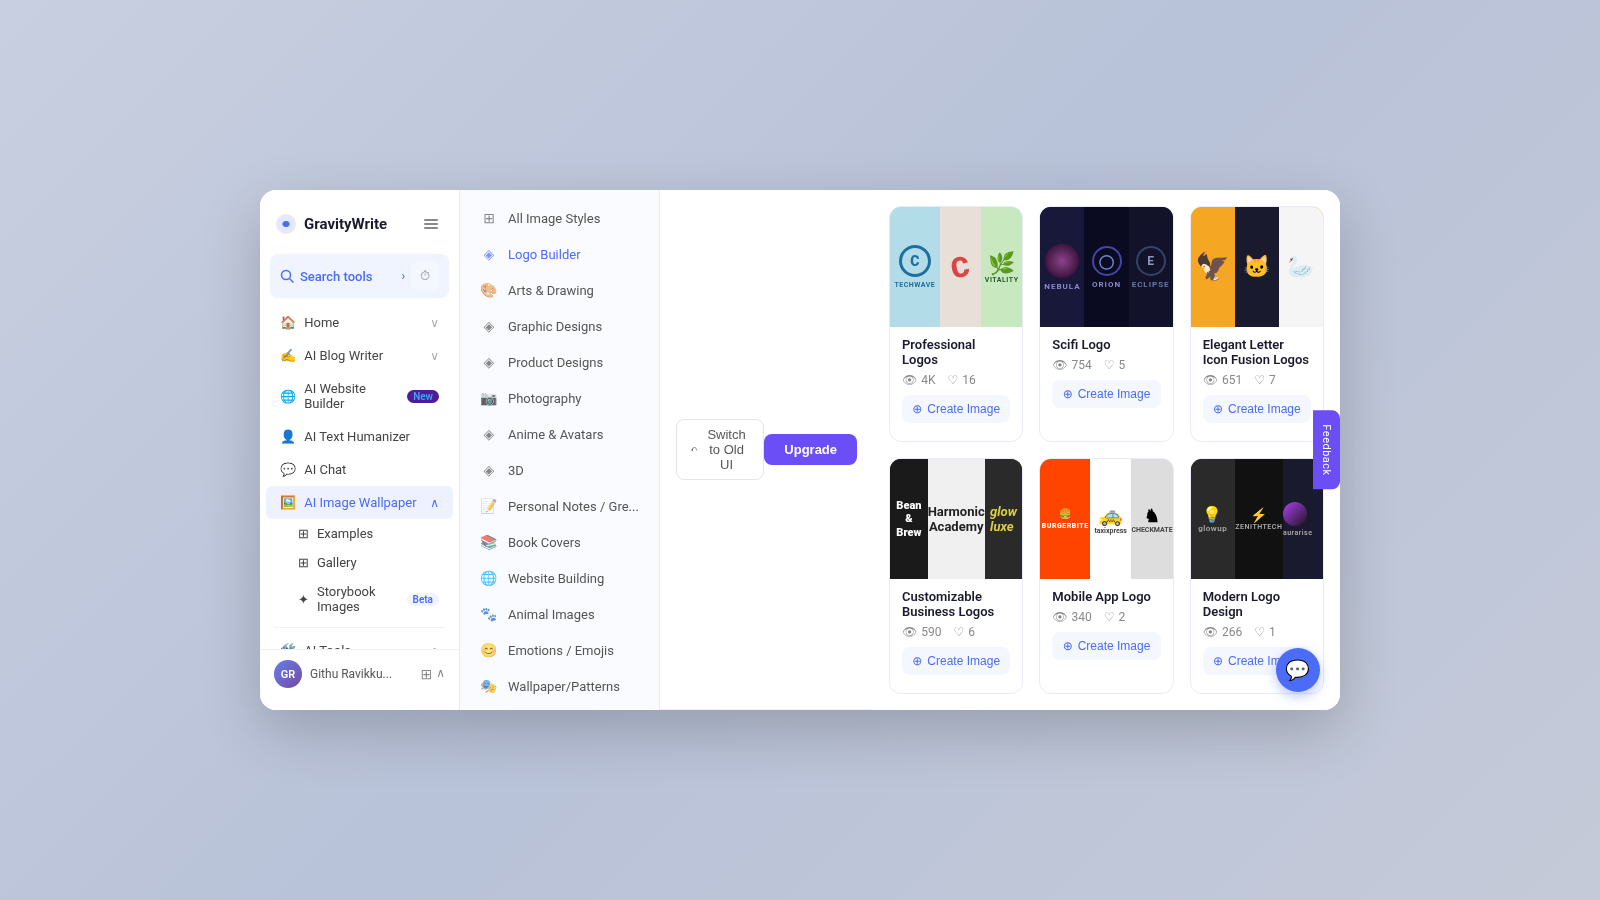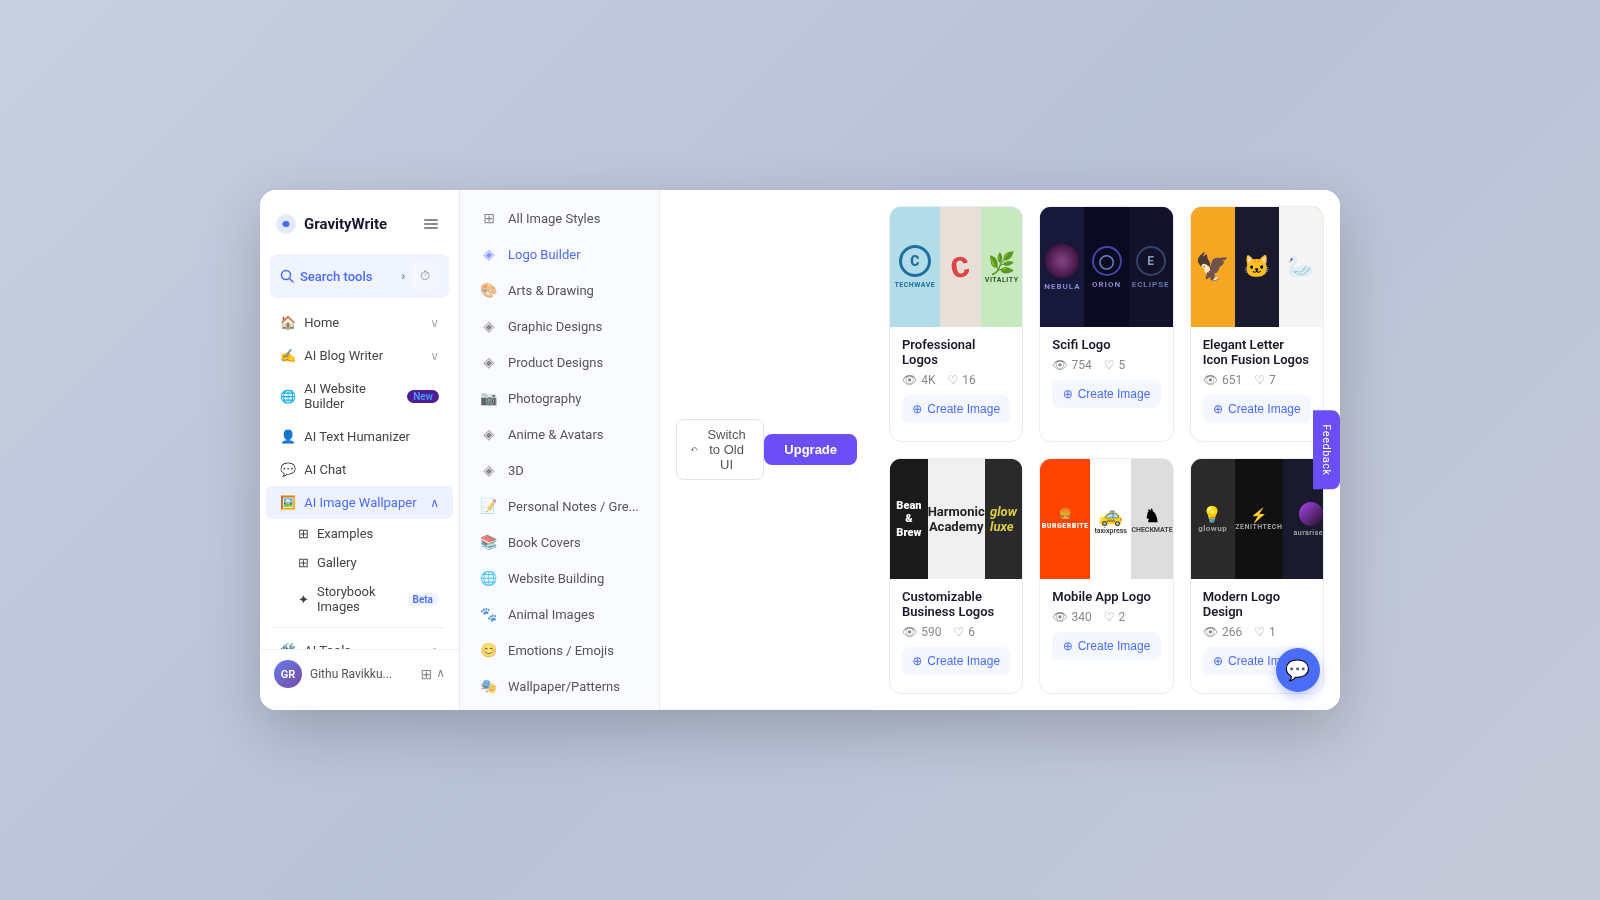--- a/index.html
+++ b/index.html
@@ -742,21 +742,21 @@
         <div class="card-image" style="background:#3a3a3a;">
           <div class="card-image-inner">
             <div class="logo-seg" style="background:#2a2a2a;flex:1.1;flex-direction:column;display:flex;align-items:center;justify-content:center;">
               <div style="font-size:16px;">💡</div>
               <div style="font-size:8px;color:#aaa;font-weight:600;letter-spacing:0.5px">glowup</div>
             </div>
             <div class="logo-seg" style="background:#111;flex:1.2;flex-direction:column;display:flex;align-items:center;justify-content:center;">
               <div style="font-size:14px;color:#00ddff;">⚡</div>
               <div style="font-size:7px;color:#aaa;font-weight:600;letter-spacing:0.5px">ZENITHTECH</div>
             </div>
-            <div class="logo-seg" style="background:#1a1a2e;flex:1;flex-direction:column;display:flex;align-items:flex-end;justify-content:center;">
+            <div class="logo-seg" style="background:#1a1a2e;flex:1;flex-direction:column;display:flex;align-items:flex-start;justify-content:center;">
               <div style="width:24px;height:24px;border-radius:50%;background:linear-gradient(135deg,#aa44ee,#221122);margin-bottom:3px;"></div>
               <div style="font-size:7px;color:#aaa;font-weight:600;letter-spacing:0.5px">aurarise</div>
             </div>
           </div>
         </div>
         <div class="card-info">
           <div class="card-title">Modern Logo Design</div>
           <div class="card-stats">
             <div class="stat">
               <span>👁</span>

